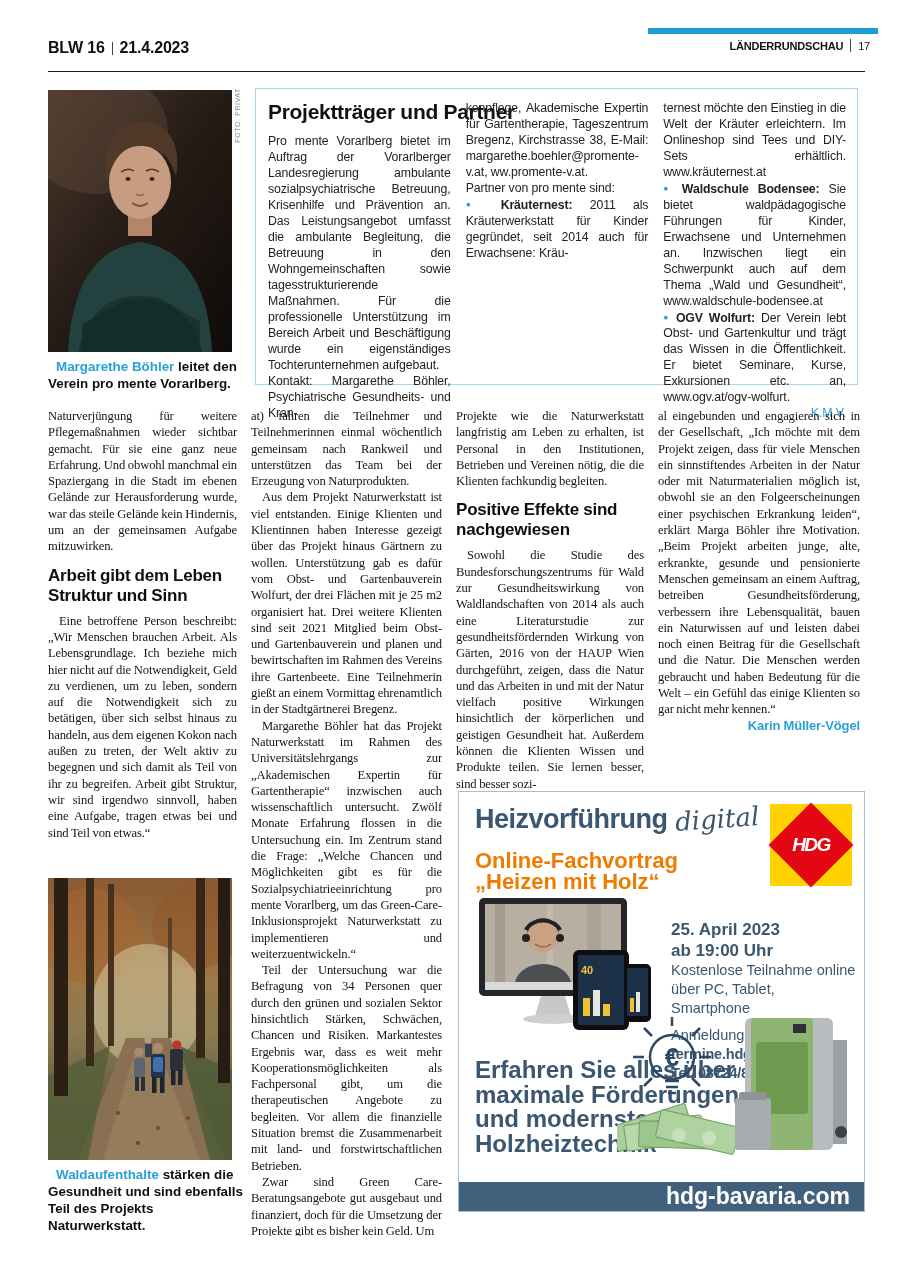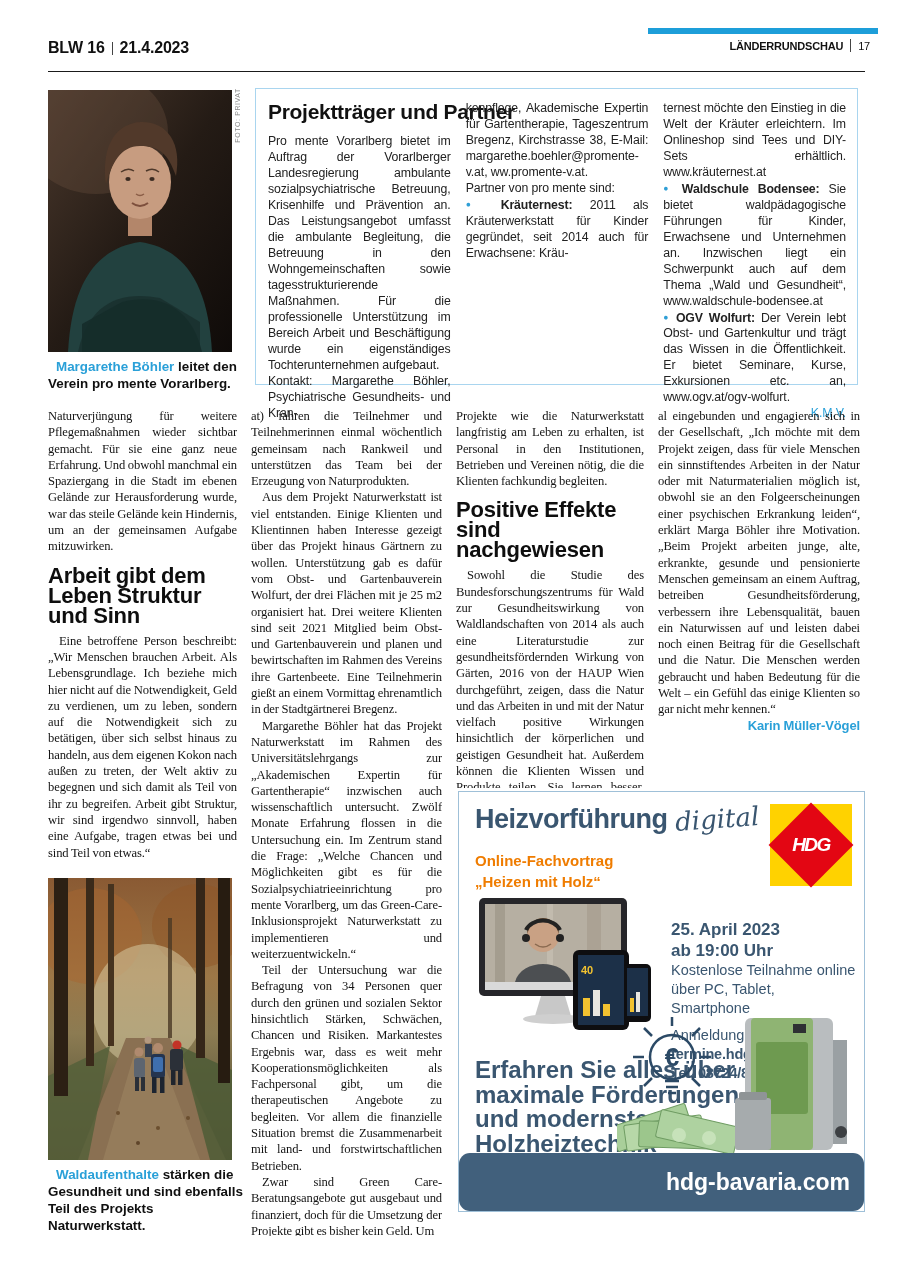--- a/index.html
+++ b/index.html
@@ -39,50 +39,50 @@
   
   .acol{position:absolute;top:408px;font-family:"Liberation Serif",serif;font-size:12.6px;
         line-height:16.3px;text-align:justify;color:#141414;letter-spacing:-0.12px;word-spacing:-0.4px;
         overflow:hidden;}
   .acol p{margin:0;}
   .acol p.ind{text-indent:11px;}
   #c1{left:48px;width:189px;height:466px;}
   #c2{left:251px;width:191px;height:828px;}
   #c3{left:456px;width:188px;height:380px;}
   #c4{left:658px;width:202px;height:380px;}
-  .ahead{font-family:"Liberation Sans",sans-serif;font-size:22px;line-height:20px;font-weight:bold;
+  .ahead{font-family:"Liberation Sans",sans-serif;font-size:17px;line-height:20px;font-weight:bold;
          margin:11px 0 7px;text-align:left;color:#0e0e0e;letter-spacing:-0.2px;}
   .author{text-align:right;font-family:"Liberation Sans",sans-serif;font-weight:bold;
           font-size:13px;margin-top:5px;}
 
   
   .forest{position:absolute;left:48px;top:878px;width:184px;height:282px;overflow:hidden;}
   .forest-cap{position:absolute;left:48px;top:1166px;width:200px;}
 
   
   .ad{position:absolute;left:458px;top:791px;width:407px;height:421px;box-sizing:border-box;
       border:1px solid #9fc0d8;background:#fff;overflow:hidden;}
   .ad-title{position:absolute;left:16px;top:12px;font-size:27px;font-weight:bold;letter-spacing:-0.5px;}
   .ad-script{display:inline-block;font-family:"DejaVu Serif",serif;font-style:italic;font-weight:normal;
              font-size:26px;transform:rotate(-4deg);margin-left:7px;letter-spacing:0;}
-  .ad-sub{position:absolute;left:16px;top:58px;font-weight:bold;font-size:15px;line-height:21px;}
+  .ad-sub{position:absolute;left:16px;top:58px;font-weight:bold;font-size:22px;line-height:21px;}
   .hdg-logo{position:absolute;right:12px;top:12px;width:82px;height:82px;}
   .hdg-diamond{position:absolute;left:11px;top:11px;width:60px;height:60px;transform:rotate(45deg);}
   .hdg-text{position:absolute;inset:0;display:flex;align-items:center;justify-content:center;
             color:#fff;font-weight:bold;font-style:italic;font-size:19px;letter-spacing:-1.5px;}
   .ad-monitor{position:absolute;left:18px;top:106px;width:176px;height:152px;}
   .ad-right{position:absolute;left:212px;top:127px;width:186px;font-size:14.5px;line-height:19px;}
   .ad-right .big{font-size:17px;font-weight:bold;line-height:21px;}
   .ad-right .grp{margin-top:8px;}
   .ad-right .b{font-weight:bold;letter-spacing:-0.2px;}
   .ad-promo{position:absolute;left:16px;top:266px;font-weight:bold;font-size:24px;line-height:24.5px;}
   .ad-art{position:absolute;left:158px;top:220px;width:240px;height:158px;}
-  .ad-footer{position:absolute;left:0;right:0;bottom:0;height:58px;color:#fff;display:flex;
+  .ad-footer{position:absolute;left:0;right:0;bottom:0;height:29px;color:#fff;display:flex;
              align-items:center;justify-content:flex-end;padding-right:14px;box-sizing:border-box;
-             font-size:23px;font-weight:bold;border-radius:11px;}
+             font-size:23px;font-weight:bold;}
 </style>
 </head>
 <body>
 
 <div class="page">
 
   <div class="hdr-bar" style="background:#1d9ed9;"></div>
   <div class="hdr-left">
     <span>BLW 16</span><span class="vsep"></span><span>21.4.2023</span>
   </div>

